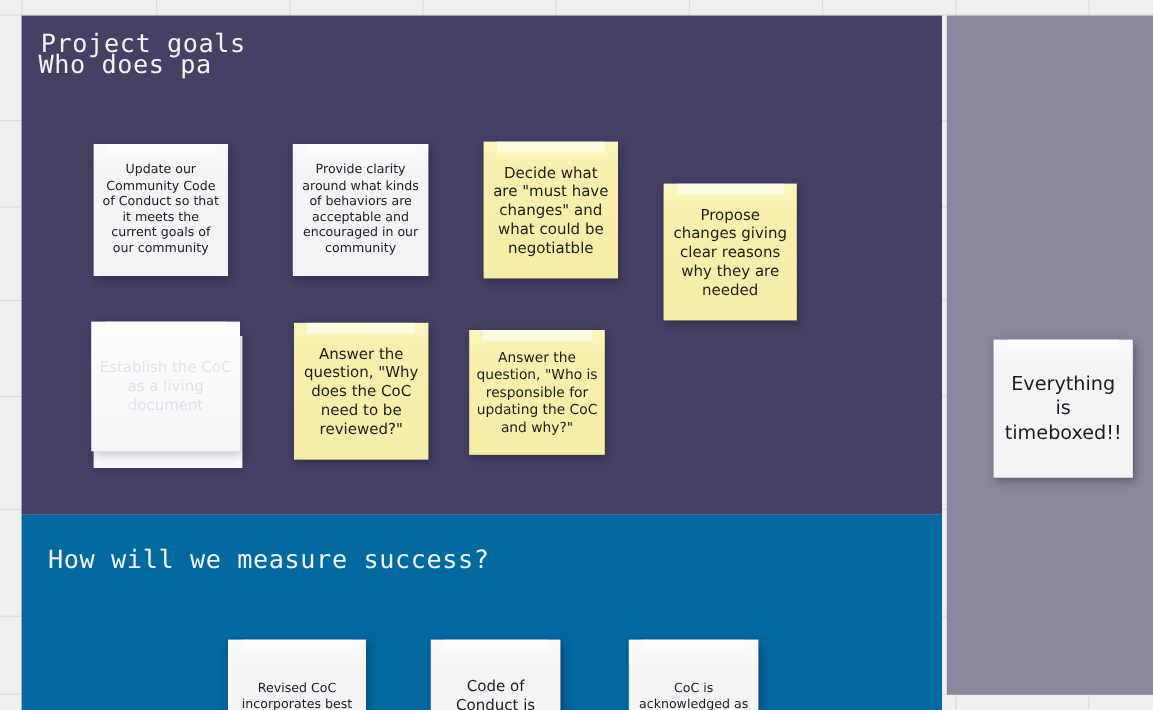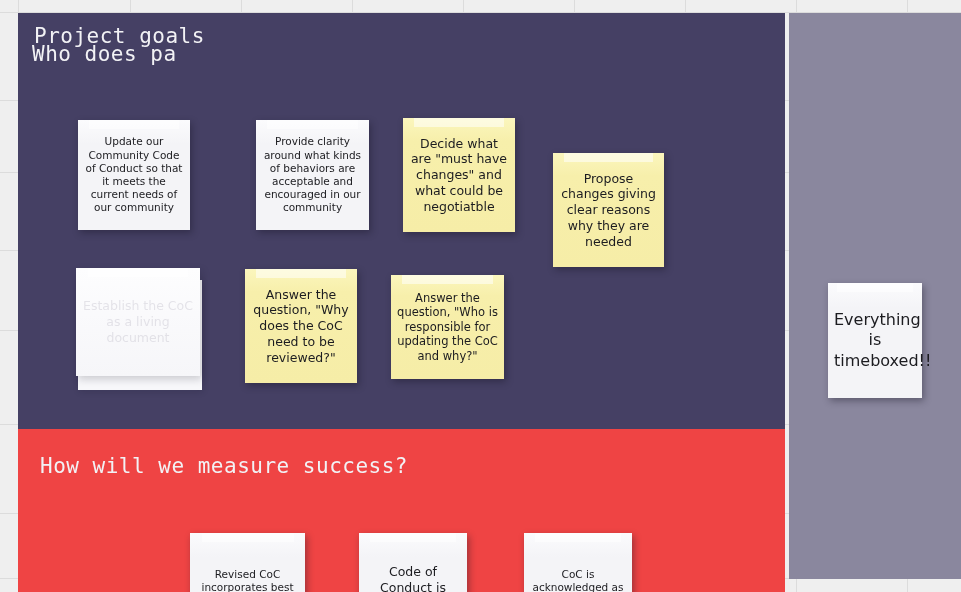--- a/index.html
+++ b/index.html
@@ -44,21 +44,21 @@
     overflow: hidden;
   }
   #panel-project-goals {
     left: 18px; top: 13px;
     width: 767px; height: 416px;
     background: #454064;
   }
   #panel-measure-success {
     left: 18px; top: 429px;
     width: 767px; height: 163px;
-    background: #ef4444;
+    background: #0369a1;
   }
   #panel-who-participate {
     left: 789px; top: 13px;
     width: 172px; height: 566px;
     background: #8a879e;
   }
 
   .panel-title {
     position: absolute;
     font-family: "DejaVu Sans Mono", monospace;
@@ -144,24 +144,24 @@
   <div class="grid-hline" style="top:424px"></div>
   <div class="grid-hline" style="top:513px"></div>
   <div class="grid-hline" style="top:578px"></div>
 </div>
 
 <div class="panel" id="panel-project-goals"></div>
 
 <div class="panel-title" id="title-project-goals">Project goals</div>
 
 <div class="note white" style="left:78px; top:120px; width:112px; height:110px;">
-  <div class="note-inner fs-11">Update our Community Code of Conduct so that it meets the current needs of our community</div>
-</div>
-
-<div class="note white" style="left:256px; top:120px; width:113px; height:110px;">
+  <div class="note-inner fs-11">Update our Community Code of Conduct so that it meets the current goals of our community</div>
+</div>
+
+<div class="note white" style="left:244px; top:120px; width:113px; height:110px;">
   <div class="note-inner fs-11">Provide clarity around what kinds of behaviors are acceptable and encouraged in our community</div>
 </div>
 
 <div class="note yellow" style="left:403px; top:118px; width:112px; height:114px;">
   <div class="note-inner fs-13">Decide what are "must have changes" and what could be negotiatble</div>
 </div>
 
 <div class="note yellow" style="left:553px; top:118px; width:111px; height:114px;margin-top:35px;">
   <div class="note-inner fs-13">Propose changes giving clear reasons why they are needed</div>
 </div>
@@ -194,15 +194,15 @@
 </div>
 
 <div class="note white" style="left:524px; top:533px; width:108px; height:110px;">
   <div class="note-inner fs-11">CoC is acknowledged as part of d.o, Slack,</div>
 </div>
 
 <div class="panel" id="panel-who-participate"></div>
 
 <div class="panel-title" id="title-who-participate">Who does pa</div>
 
-<div class="note white" style="left:828px; top:283px; width:94px; height:115px;">
+<div class="note white" style="left:828px; top:283px; width:116px; height:115px;">
   <div class="note-inner fs-17">Everything is timeboxed!!</div>
 </div>
 
 </body></html>

